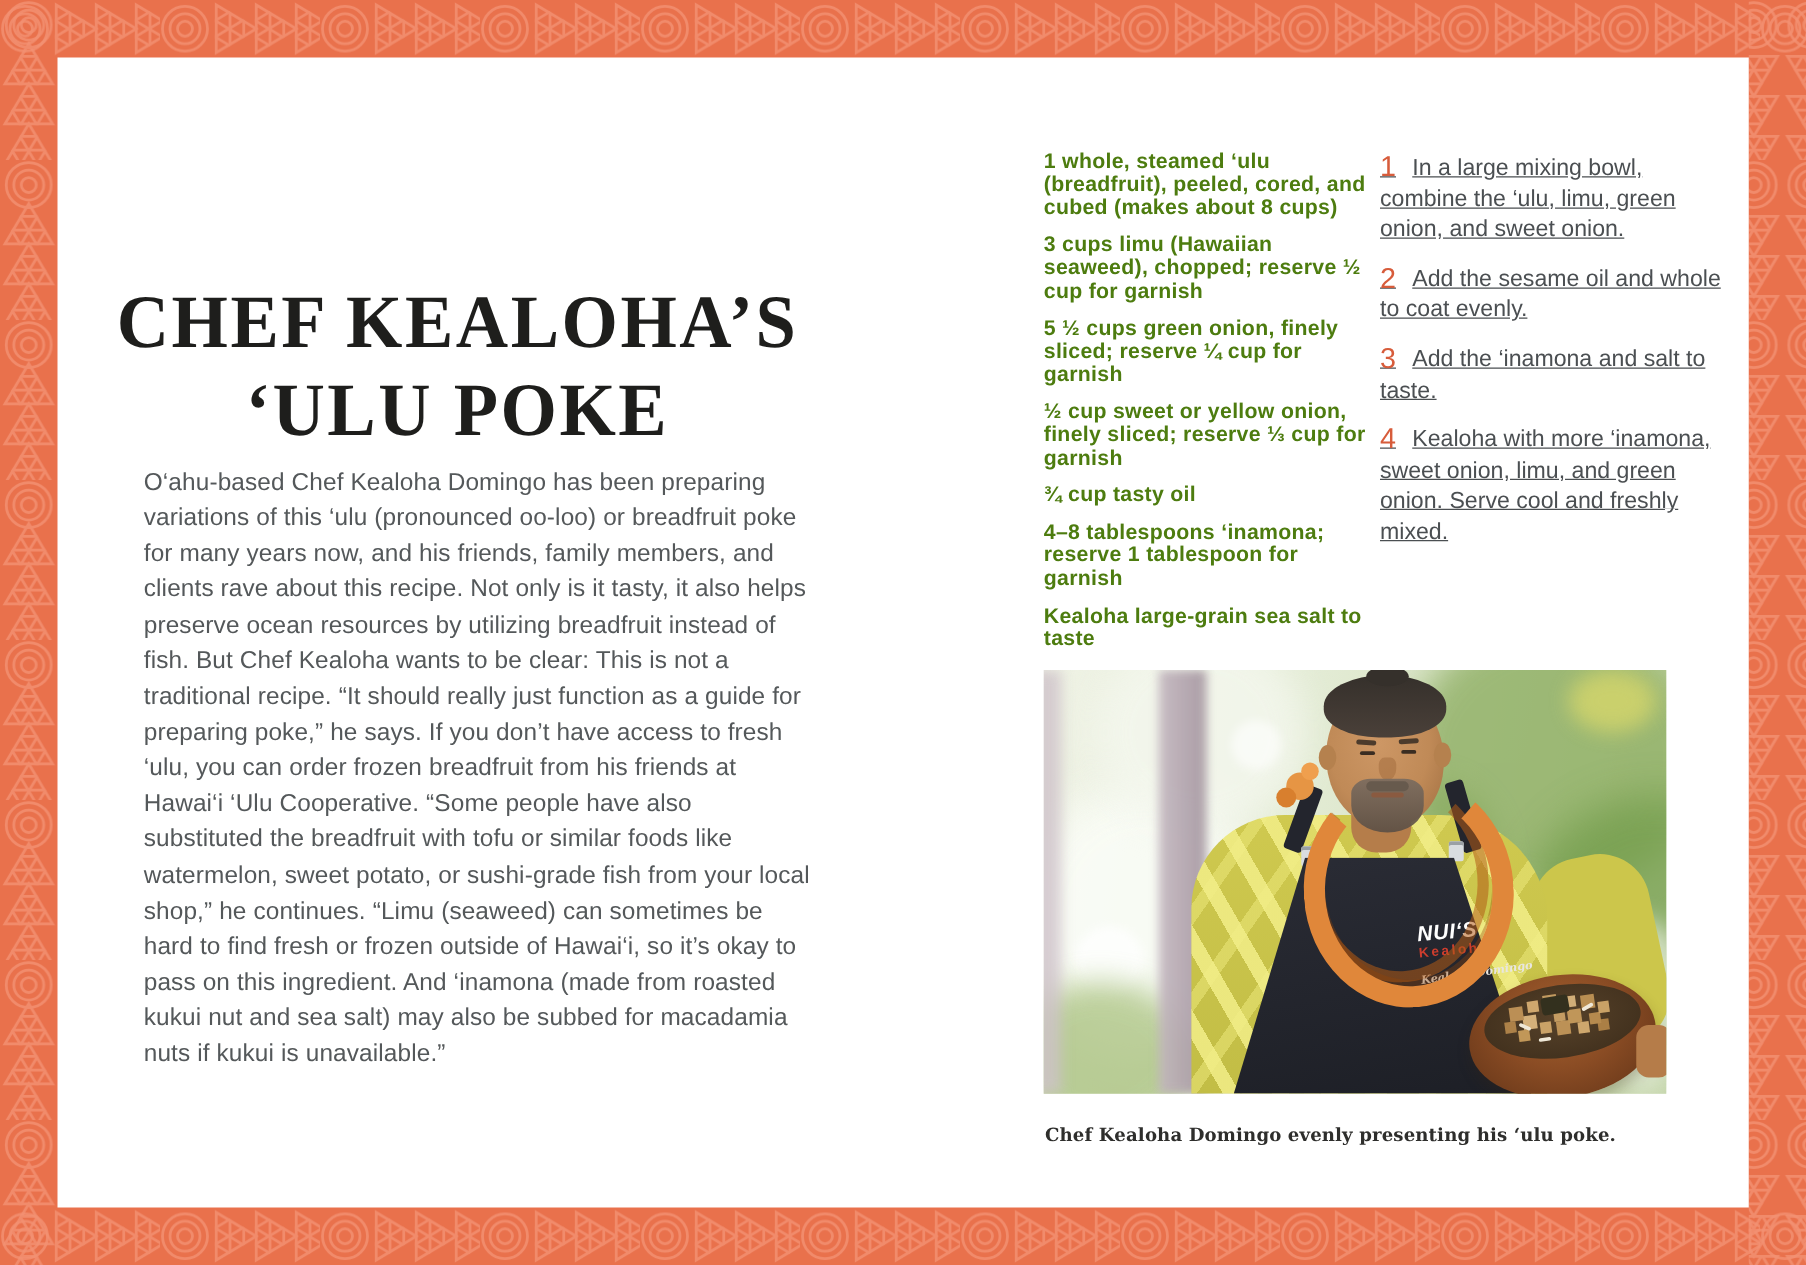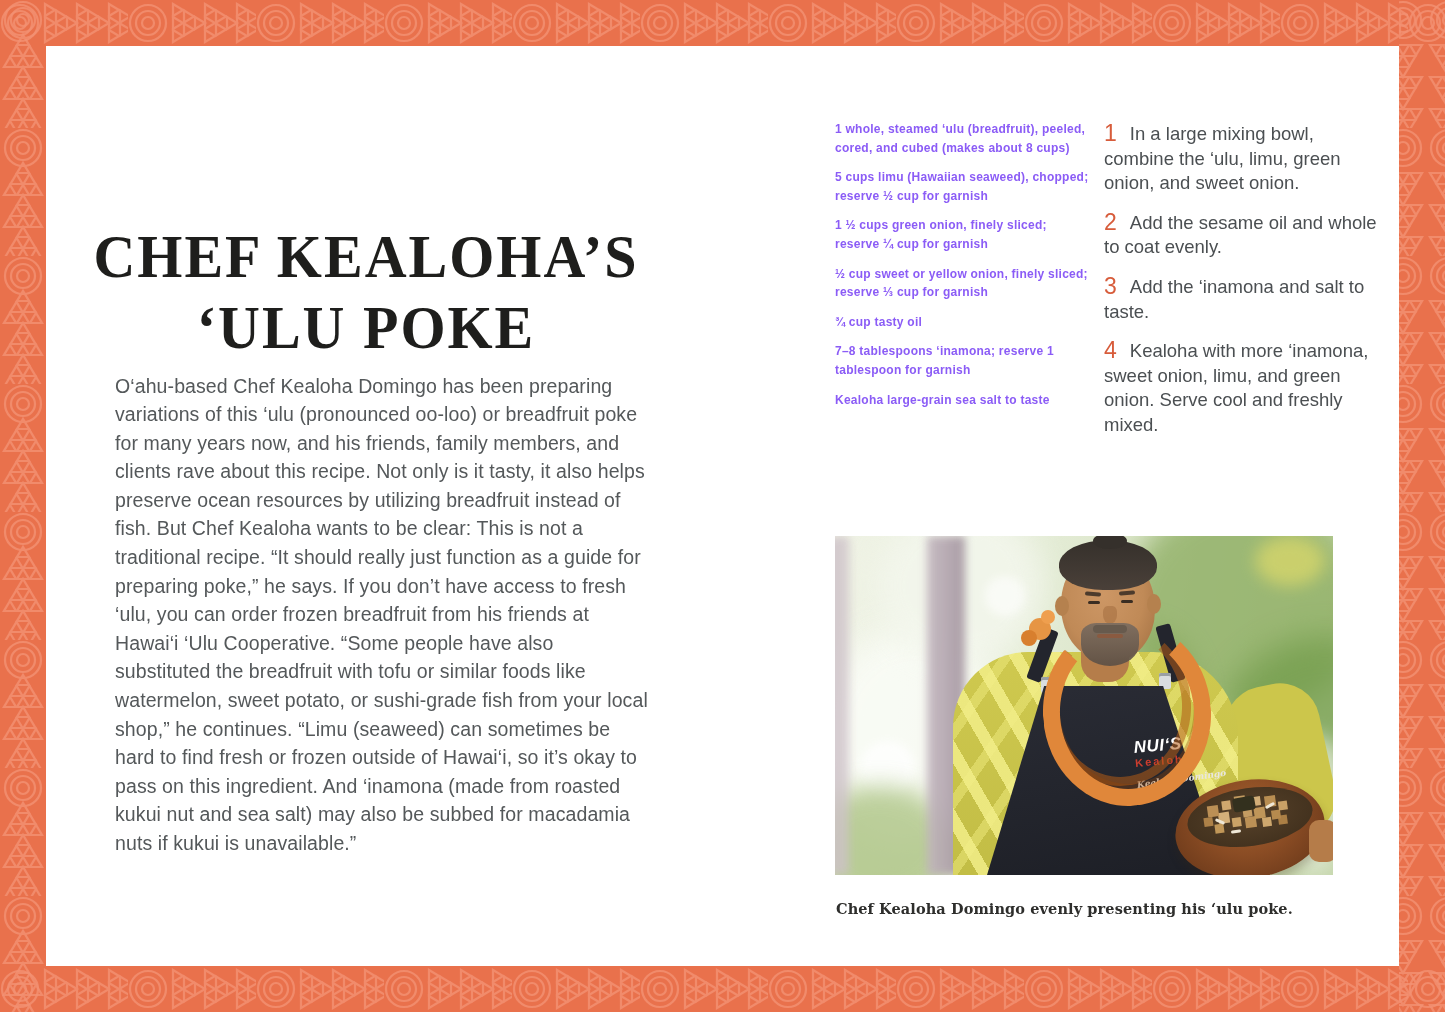--- a/index.html
+++ b/index.html
@@ -21,26 +21,26 @@
     font-weight:700;font-size:58px;line-height:68px;letter-spacing:2px;
     transform:scaleY(1.04);
   }
   .intro{
     position:absolute;left:69px;top:306px;width:538px;
     color:#54585A;font-size:19.5px;line-height:28.6px;letter-spacing:.1px;
   }
   
   .ingredients{position:absolute;left:789px;top:74px;width:258px;}
   .ing{
-    margin:0 0 11px 0;color:#8b5cf6;font-weight:700;
-    font-size:12px;line-height:18.6px;letter-spacing:.25px;
+    margin:0 0 11px 0;color:#4d7c0f;font-weight:700;
+    font-size:17px;line-height:18.6px;letter-spacing:.25px;
   }
   
   .steps{position:absolute;left:1058px;top:74px;width:274px;}
-  .step{margin:0 0 13px 0;color:#4B4F52;font-size:18.5px;line-height:24.6px;}
+  .step{margin:0 0 13px 0;color:#4B4F52;font-size:18.5px;line-height:24.6px;text-decoration:underline;}
   .step-num{
     color:#D75C3B;font-size:23px;font-weight:400;margin-right:13px;
     position:relative;top:1px;
   }
   
   .caption{
     position:absolute;left:790px;top:839px;width:520px;
     color:#2E2E2C;font-family:"DejaVu Serif","Liberation Serif",serif;
     font-weight:700;font-size:14.5px;letter-spacing:.1px;
   }
@@ -184,25 +184,25 @@
 
   <h1 class="title">
     <span style="display:block">CHEF KEALOHA’S</span>
     <span style="display:block">‘ULU POKE</span>
   </h1>
 
   <p class="intro">O‘ahu-based Chef Kealoha Domingo has been preparing variations of this ‘ulu (pronounced oo-loo) or breadfruit poke for many years now, and his friends, family members, and clients rave about this recipe. Not only is it tasty, it also helps preserve ocean resources by utilizing breadfruit instead of fish. But Chef Kealoha wants to be clear: This is not a traditional recipe. “It should really just function as a guide for preparing poke,” he says. If you don’t have access to fresh ‘ulu, you can order frozen breadfruit from his friends at Hawai‘i ‘Ulu Cooperative. “Some people have also substituted the breadfruit with tofu or similar foods like watermelon, sweet potato, or sushi-grade fish from your local shop,” he continues. “Limu (seaweed) can sometimes be hard to find fresh or frozen outside of Hawai‘i, so it’s okay to pass on this ingredient. And ‘inamona (made from roasted kukui nut and sea salt) may also be subbed for macadamia nuts if kukui is unavailable.”</p>
 
   <div class="ingredients">
     <p class="ing">1 whole, steamed ‘ulu (breadfruit), peeled, cored, and cubed (makes about 8 cups)</p>
-    <p class="ing">5 cups limu (Hawaiian seaweed), chopped; reserve ½ cup for garnish</p>
-    <p class="ing">1 ½ cups green onion, finely sliced; reserve ¼ cup for garnish</p>
+    <p class="ing">3 cups limu (Hawaiian seaweed), chopped; reserve ½ cup for garnish</p>
+    <p class="ing">5 ½ cups green onion, finely sliced; reserve ¼ cup for garnish</p>
     <p class="ing">½ cup sweet or yellow onion, finely sliced; reserve ⅓ cup for garnish</p>
     <p class="ing">¾ cup tasty oil</p>
-    <p class="ing">7–8 tablespoons ‘inamona; reserve 1 tablespoon for garnish</p>
+    <p class="ing">4–8 tablespoons ‘inamona; reserve 1 tablespoon for garnish</p>
     <p class="ing">Kealoha large-grain sea salt to taste</p>
   </div>
 
   <div class="steps">
     <p class="step"><span class="step-num">1</span><span>In a large mixing bowl, combine the ‘ulu, limu, green onion, and sweet onion.</span></p>
     <p class="step"><span class="step-num">2</span><span>Add the sesame oil and whole to coat evenly.</span></p>
     <p class="step"><span class="step-num">3</span><span>Add the ‘inamona and salt to taste.</span></p>
     <p class="step"><span class="step-num">4</span><span>Kealoha with more ‘inamona, sweet onion, limu, and green onion. Serve cool and freshly mixed.</span></p>
   </div>
 

